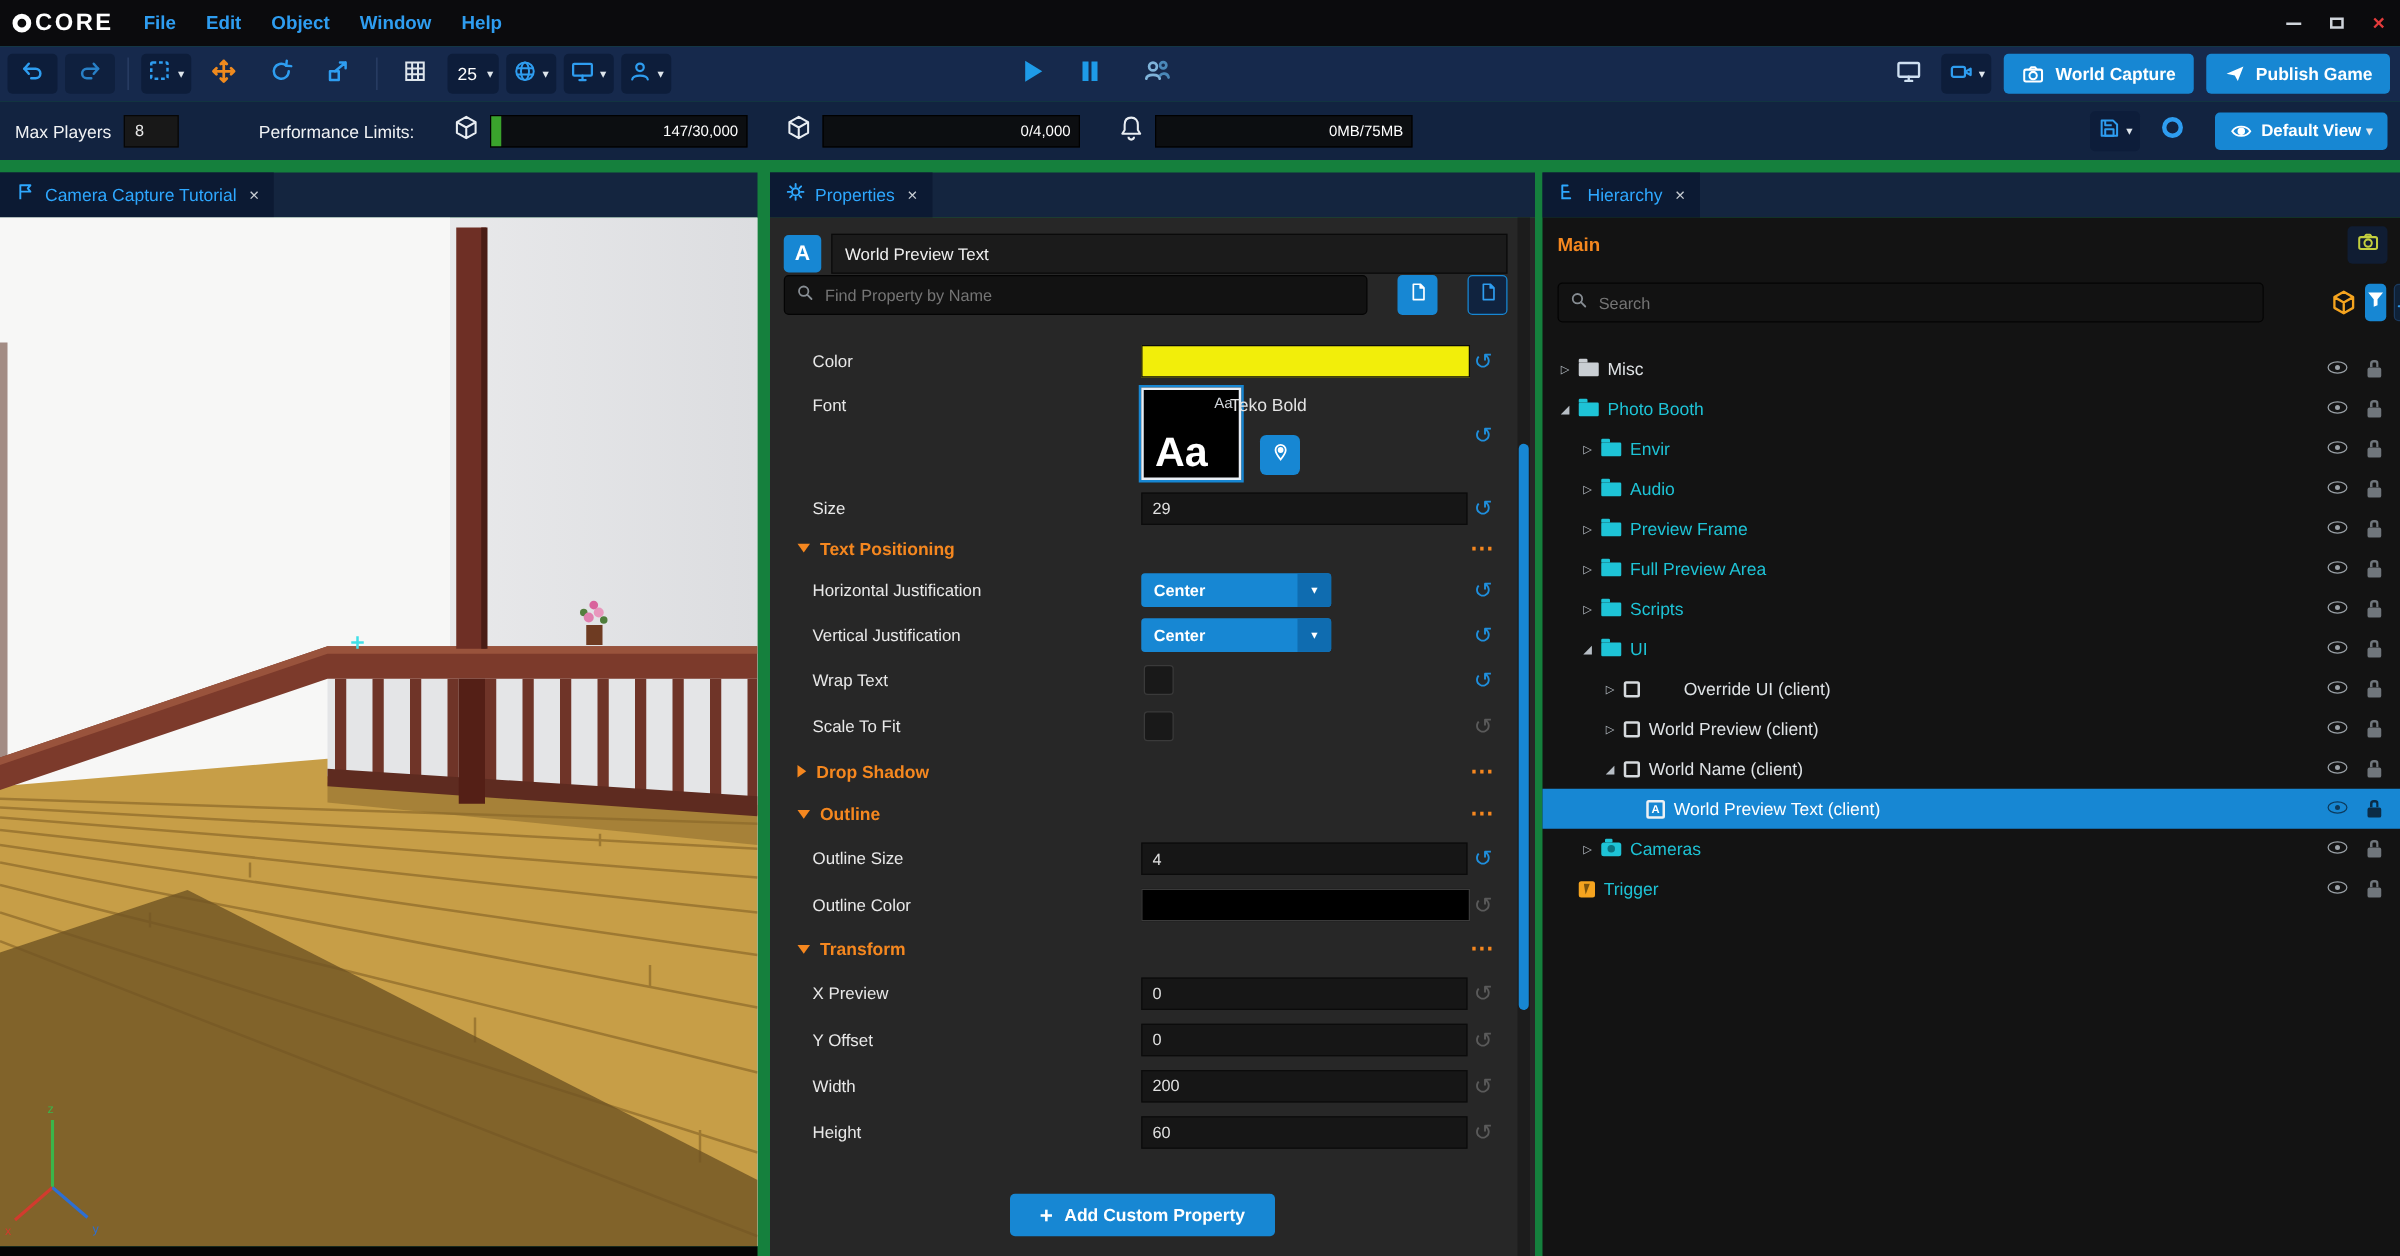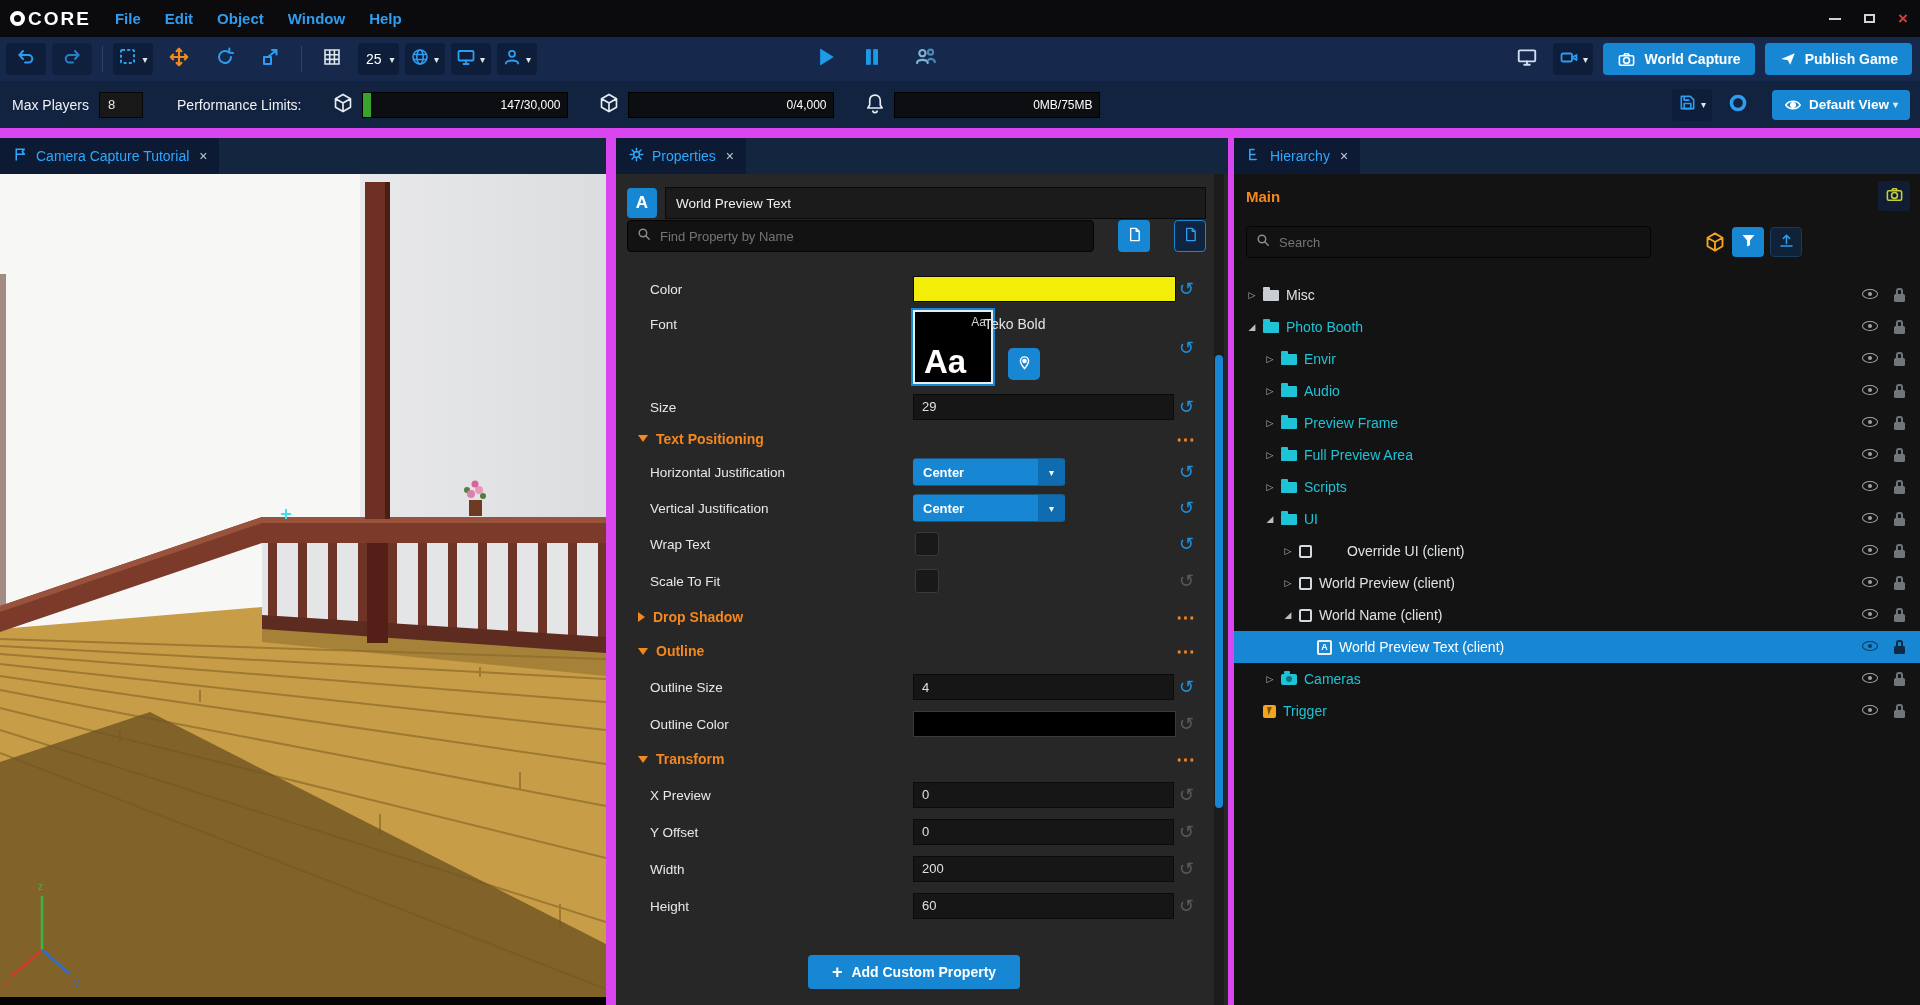--- a/index.html
+++ b/index.html
@@ -1,17 +1,17 @@
 <!DOCTYPE html>
 <html><head>
 <meta charset="utf-8">
 <style>
   html,body{margin:0;padding:0;width:1920px;height:1005px;background:#0a1322;
     font-family:"Liberation Sans",sans-serif;overflow:hidden;color:#ddd;}
-  .app{position:relative;width:1920px;height:1005px;overflow:hidden;background:#d946ef;}
+  .app{position:relative;width:1920px;height:1005px;overflow:hidden;background:#15803d;}
   
   .menubar{position:absolute;top:0;left:0;right:0;height:37px;background:#0b0b0d;display:flex;align-items:center;}
   .logo{display:flex;align-items:center;margin-left:10px;color:#fff;font-weight:bold;font-size:19px;letter-spacing:2px;}
   .logo .gear-ring{width:15px;height:15px;border:4px solid #fff;border-radius:50%;margin-right:3px;box-sizing:border-box;}
   .menu-item{color:#2e9df0;font-size:15px;font-weight:bold;margin-left:24px;cursor:default;}
   .win-btns{margin-left:auto;display:flex;align-items:center;height:100%;}
   .winbtn{width:34px;height:100%;display:flex;align-items:center;justify-content:center;}
   .min-glyph{display:block;width:12px;height:2px;background:#cfd4da;}
   .max-glyph{display:block;width:11px;height:9px;border:2px solid #cfd4da;box-sizing:border-box;}
   .close-glyph{color:#e23b3b;font-size:17px;font-weight:bold;line-height:1;}
@@ -97,21 +97,21 @@
   .pscroll{position:absolute;right:4px;top:0;bottom:0;width:10px;background:#1c1c1c;}
   .pthumb{position:absolute;left:1px;width:8px;top:181px;height:453px;background:#1787d3;border-radius:4px;}
   
   .hier-head{position:absolute;top:6px;left:12px;right:10px;height:32px;display:flex;align-items:center;}
   .hier-root{color:#f5871f;font-weight:bold;font-size:15px;}
   .hbtn{width:32px;height:30px;border-radius:4px;display:flex;align-items:center;justify-content:center;margin-left:6px;}
   .hbtn.blue{background:#1787d3;}
   .hbtn.darkb{background:#0f2238;border:1px solid #1b3a5e;box-sizing:border-box;}
   .hbtn.dim{background:#101d33;}
   .hier-search{position:absolute;top:52px;left:12px;right:10px;height:32px;display:flex;align-items:center;}
-  .hier-search .searchbox{flex:none;width:405px;justify-content:center;}
+  .hier-search .searchbox{flex:none;width:565px;justify-content:center;}
   .hcube{margin-left:53px;display:flex;}
   .tree{position:absolute;top:105px;left:0;right:0;}
   .trow{height:32px;display:flex;align-items:center;position:relative;font-size:14px;}
   .trow.selected{background:#1787d3;}
   .tree-arrow{width:16px;flex:none;text-align:center;font-size:9px;color:#b7bec5;}
   .tree-label{margin-left:0;white-space:nowrap;}
   .tree-icon{flex:none;margin:0 7px 0 3px;}
   .ti-folder{width:16px;height:11px;background:#c9ced3;border-radius:1px;position:relative;}
   .ti-folder::before{content:"";position:absolute;top:-3px;left:0;width:7px;height:3px;background:inherit;border-radius:1px 1px 0 0;}
   .ti-folder.teal{background:#1ec3d6;}
@@ -288,21 +288,21 @@
             </svg>
           </span>
         <span>Publish Game</span>
       </div>
     </div>
   </div>
 
   <div class="infobar">
     <span class="ilabel">Max Players</span>
     <input class="smallfield" value="8" style="">
-    <span class="ilabel" style="margin-left:34px">Performance Limits:</span>
+    <span class="ilabel" style="margin-left:64px">Performance Limits:</span>
 
     <div class="meter-group">
       <span><svg width="22" height="22" viewBox="0 0 20 20" fill="none" stroke="#e8edf2" stroke-width="1.5" stroke-linejoin="round">
             <path d="M10 2.2 16.8 6.1 V13.9 L10 17.8 3.2 13.9 V6.1 Z M3.2 6.1 10 10 16.8 6.1 M10 10 V17.8"></path>
           </svg></span>
       <div class="meter">
         <div class="meter-fill" style="width: 8.16px;"></div>
         <span class="meter-val">147/30,000</span>
       </div>
     </div>

